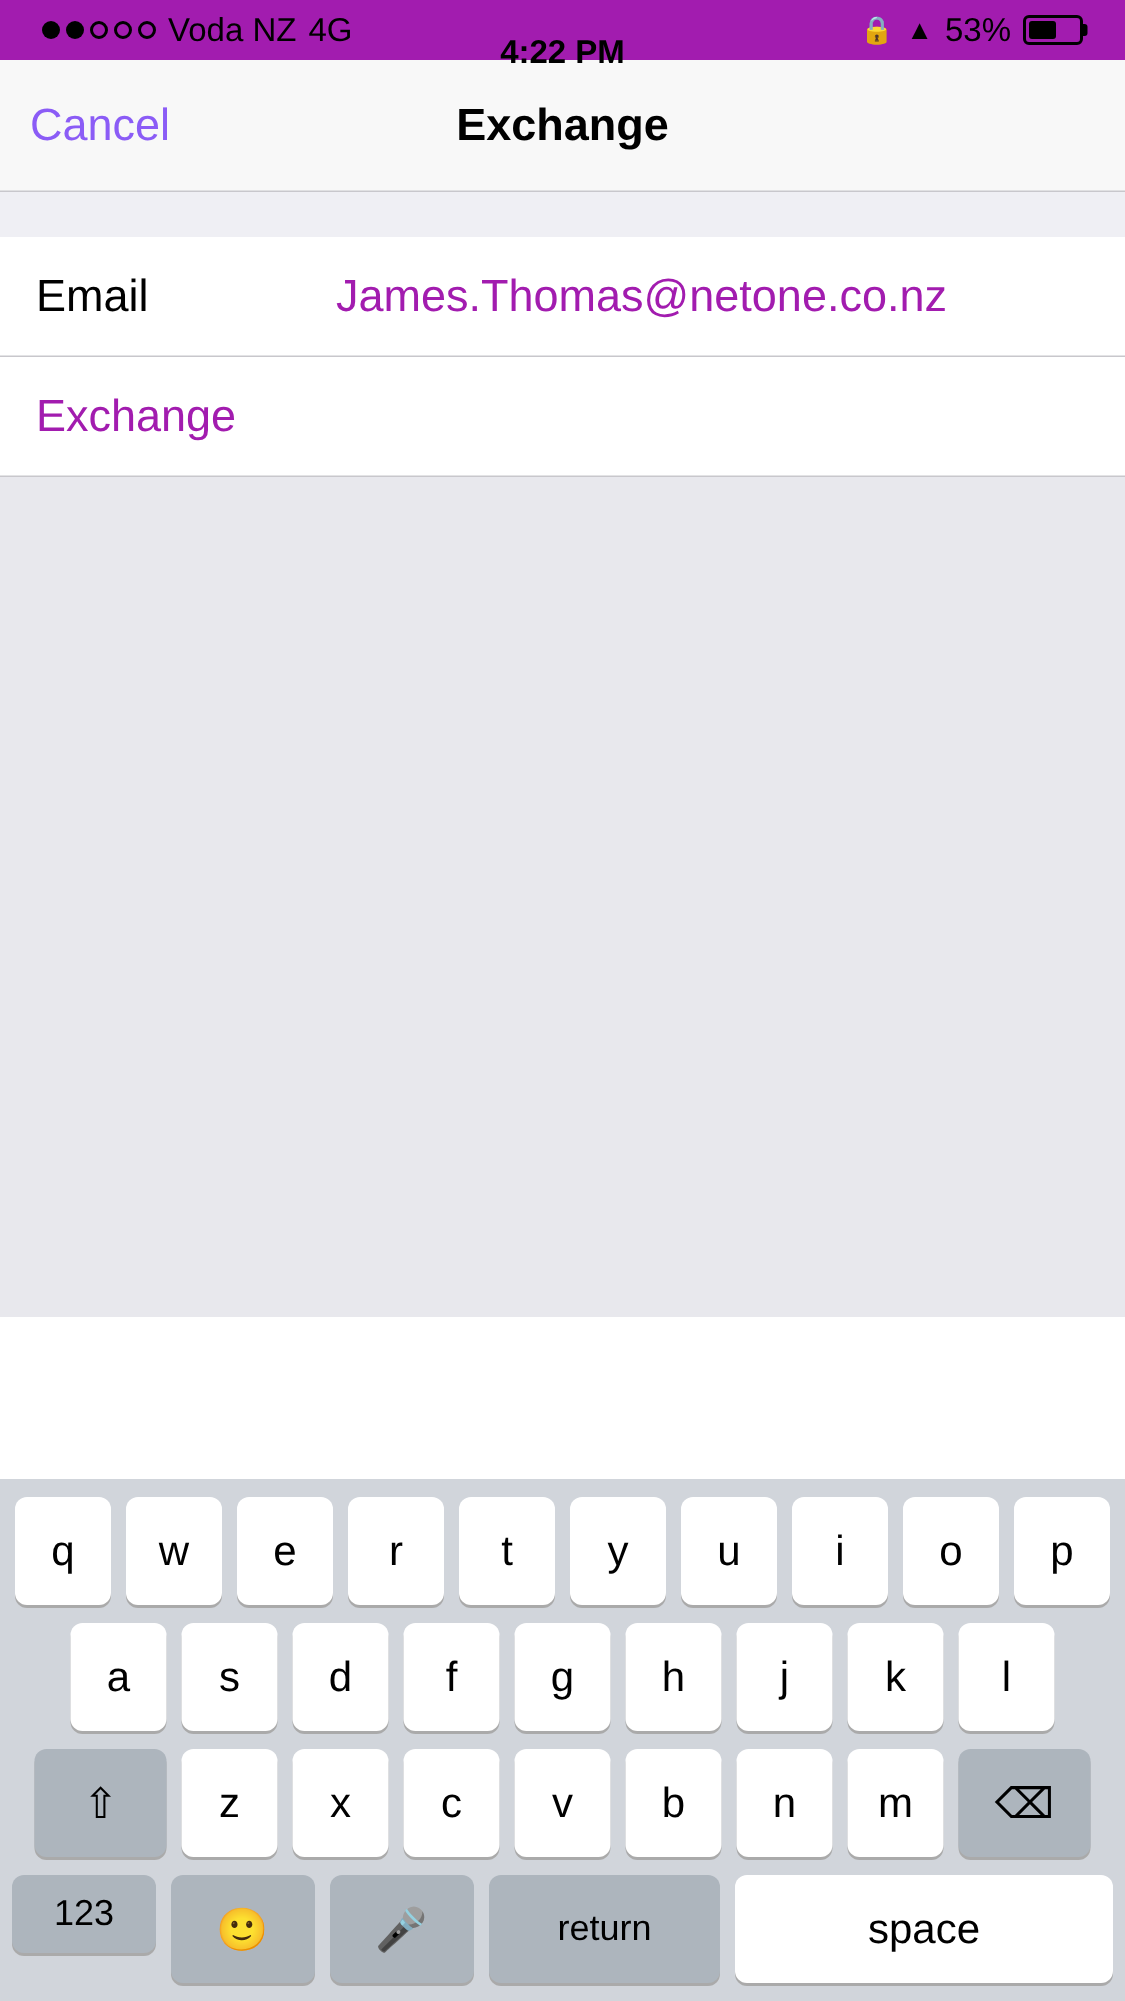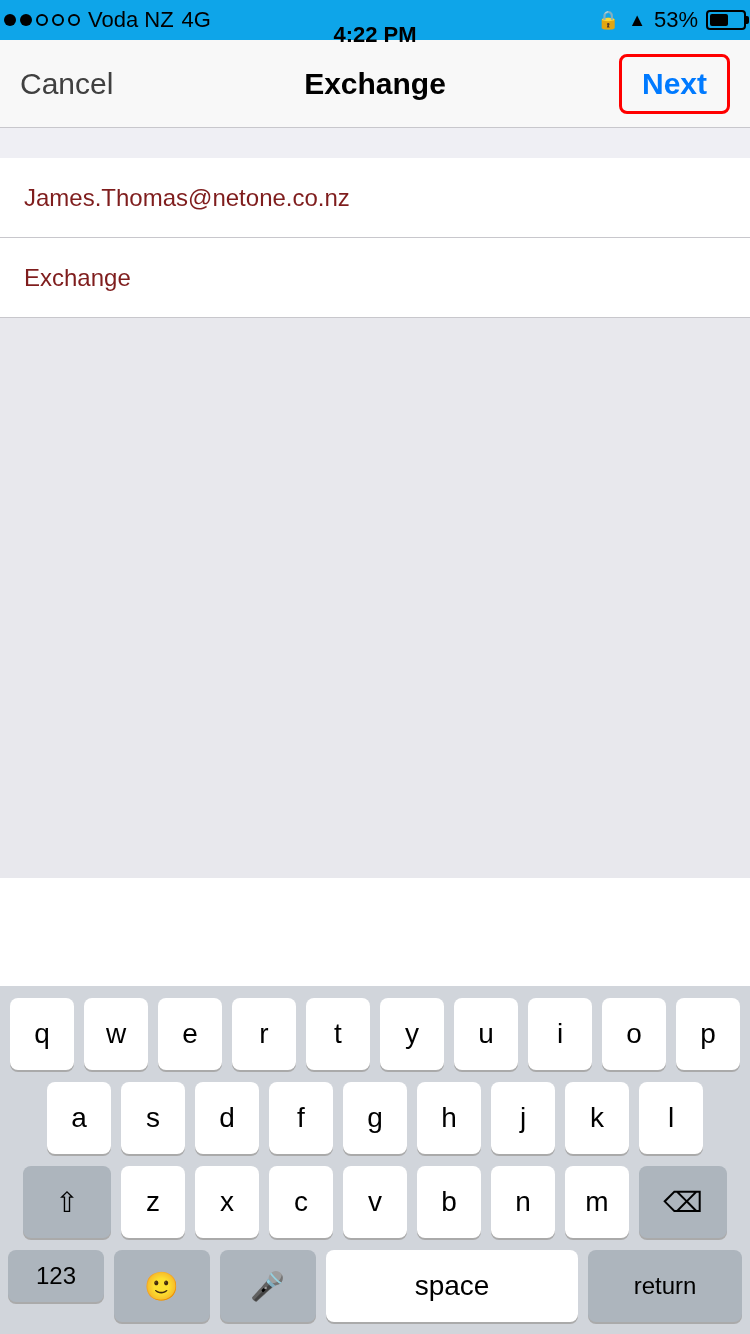--- a/index.html
+++ b/index.html
@@ -8,25 +8,25 @@
       width: 750px;
       height: 1334px;
       font-family: -apple-system, 'Helvetica Neue', Arial, sans-serif;
       background: #fff;
       overflow: hidden;
     }
 
     
     .status-bar {
       height: 40px;
-      background: #0ea5e9;
+      background: #a21caf;
       display: flex;
       align-items: center;
       justify-content: space-between;
-      padding: 0 4px;
+      padding: 0 28px;
       font-size: 24px;
       font-weight: 500;
       gap: 36px;
     }
     .status-left {
       display: flex;
       align-items: center;
       gap: 8px;
     }
     .signal-dots {
@@ -103,21 +103,21 @@
       height: 88px;
       background: #f8f8f8;
       border-bottom: 1px solid #c8c7cc;
       display: flex;
       align-items: center;
       justify-content: space-between;
       padding: 0 20px;
     }
     .nav-cancel {
       font-size: 30px;
-      color: #404040;
+      color: #8b5cf6;
       background: none;
       border: none;
       cursor: pointer;
     }
     .nav-title {
       font-size: 30px;
       font-weight: 600;
       color: #000;
       position: absolute;
       left: 50%;
@@ -148,22 +148,22 @@
       padding: 22px 24px;
       border-bottom: 1px solid #c8c7cc;
       min-height: 80px;
     }
     .form-label {
       font-size: 30px;
       color: #000;
       min-width: 200px;
     }
     .form-value {
-      font-size: 24px;
-      color: #7f1d1d;
+      font-size: 30px;
+      color: #a21caf;
       flex: 1;
     }
 
     
     .content-area {
       background: #e8e8ed;
       flex: 1;
       height: 560px;
     }
 
@@ -266,27 +266,27 @@
     <span class="battery-pct">53%</span>
     <div class="battery-icon">
       <div class="battery-fill"></div>
     </div>
   </div>
 </div>
 
 <div class="nav-bar">
   <button class="nav-cancel">Cancel</button>
   <span class="nav-title">Exchange</span>
-  <button class="nav-next">Next</button>
 </div>
 
 <div class="form-spacer"></div>
 
 <div class="form-section">
   <div class="form-row">
+    <span class="form-label">Email</span>
     <span class="form-value">James.Thomas@netone.co.nz</span>
   </div>
   <div class="form-row">
     <span class="form-value">Exchange</span>
   </div>
 </div>
 
 <div class="content-area"></div>
 
 <div class="keyboard">
@@ -325,16 +325,16 @@
     <div class="key key-letter">b</div>
     <div class="key key-letter">n</div>
     <div class="key key-letter">m</div>
     <div class="key key-backspace key-special">⌫</div>
   </div>
 
   <div class="bottom-row">
     <div class="key key-numbers key-special">123</div>
     <div class="key key-emoji key-special">🙂</div>
     <div class="key key-mic key-special">🎤</div>
+    <div class="key key-return key-special">return</div>
     <div class="key key-space">space</div>
-    <div class="key key-return key-special">return</div>
   </div>
 </div>
 
 </body></html>

